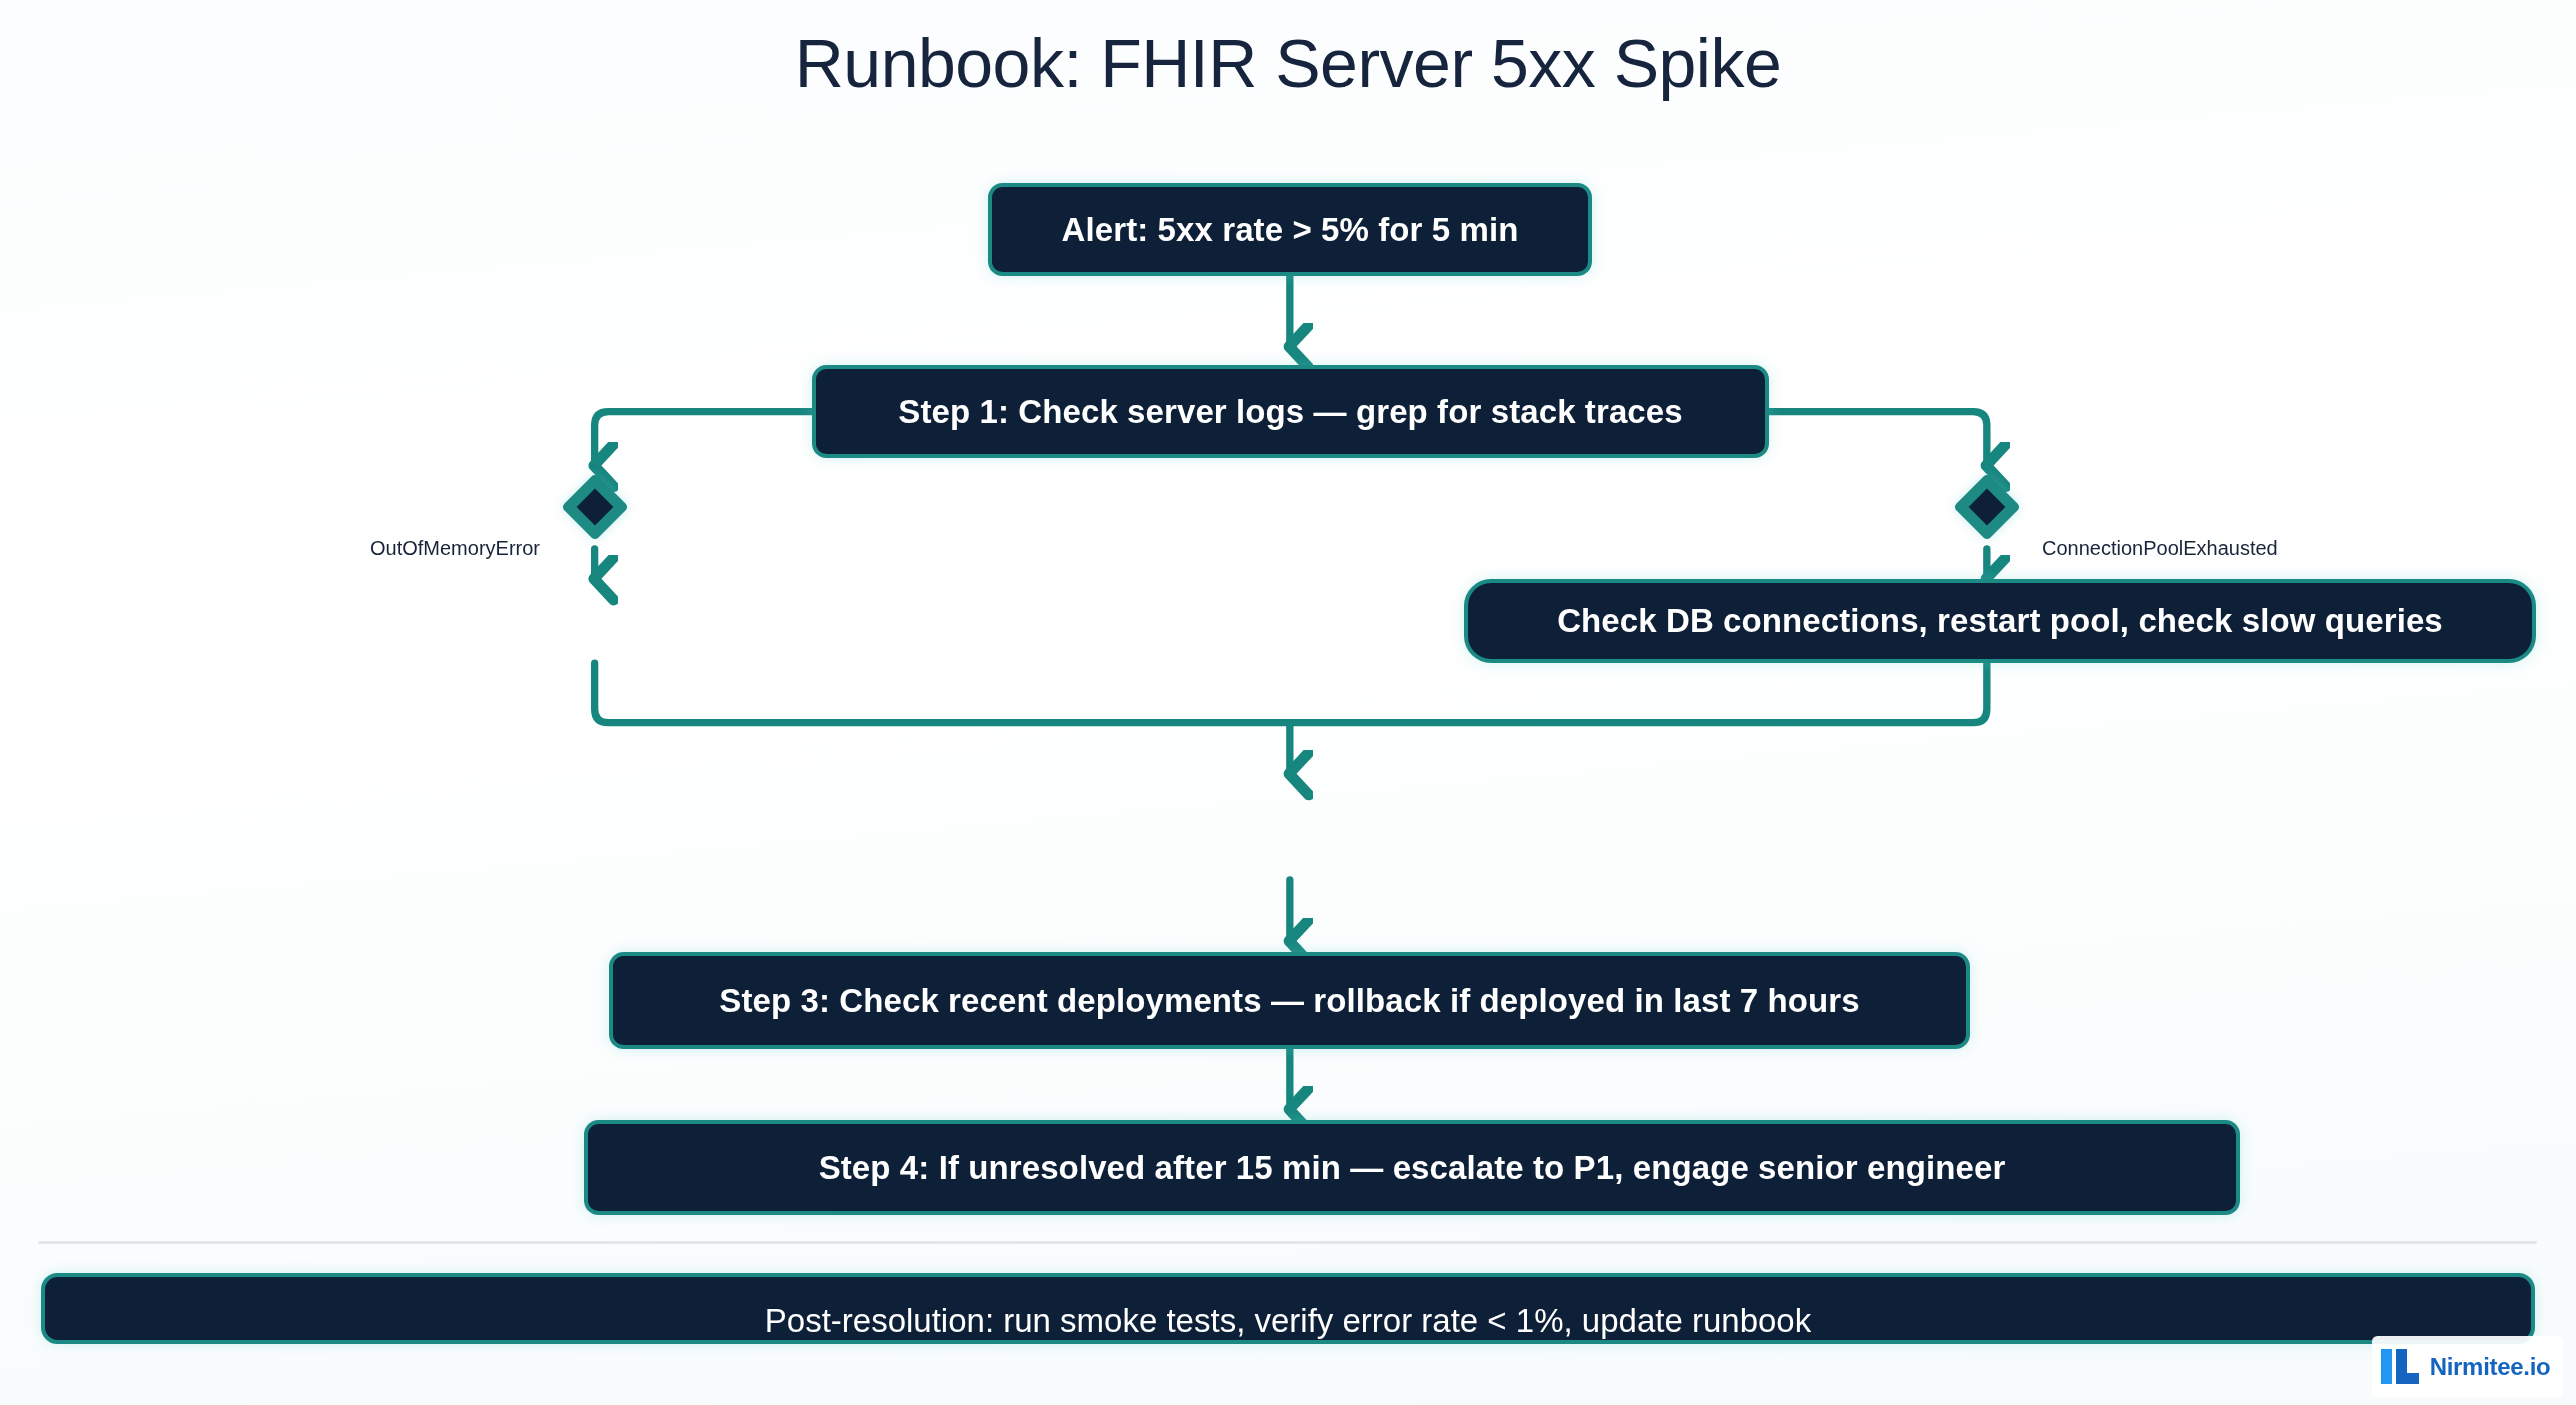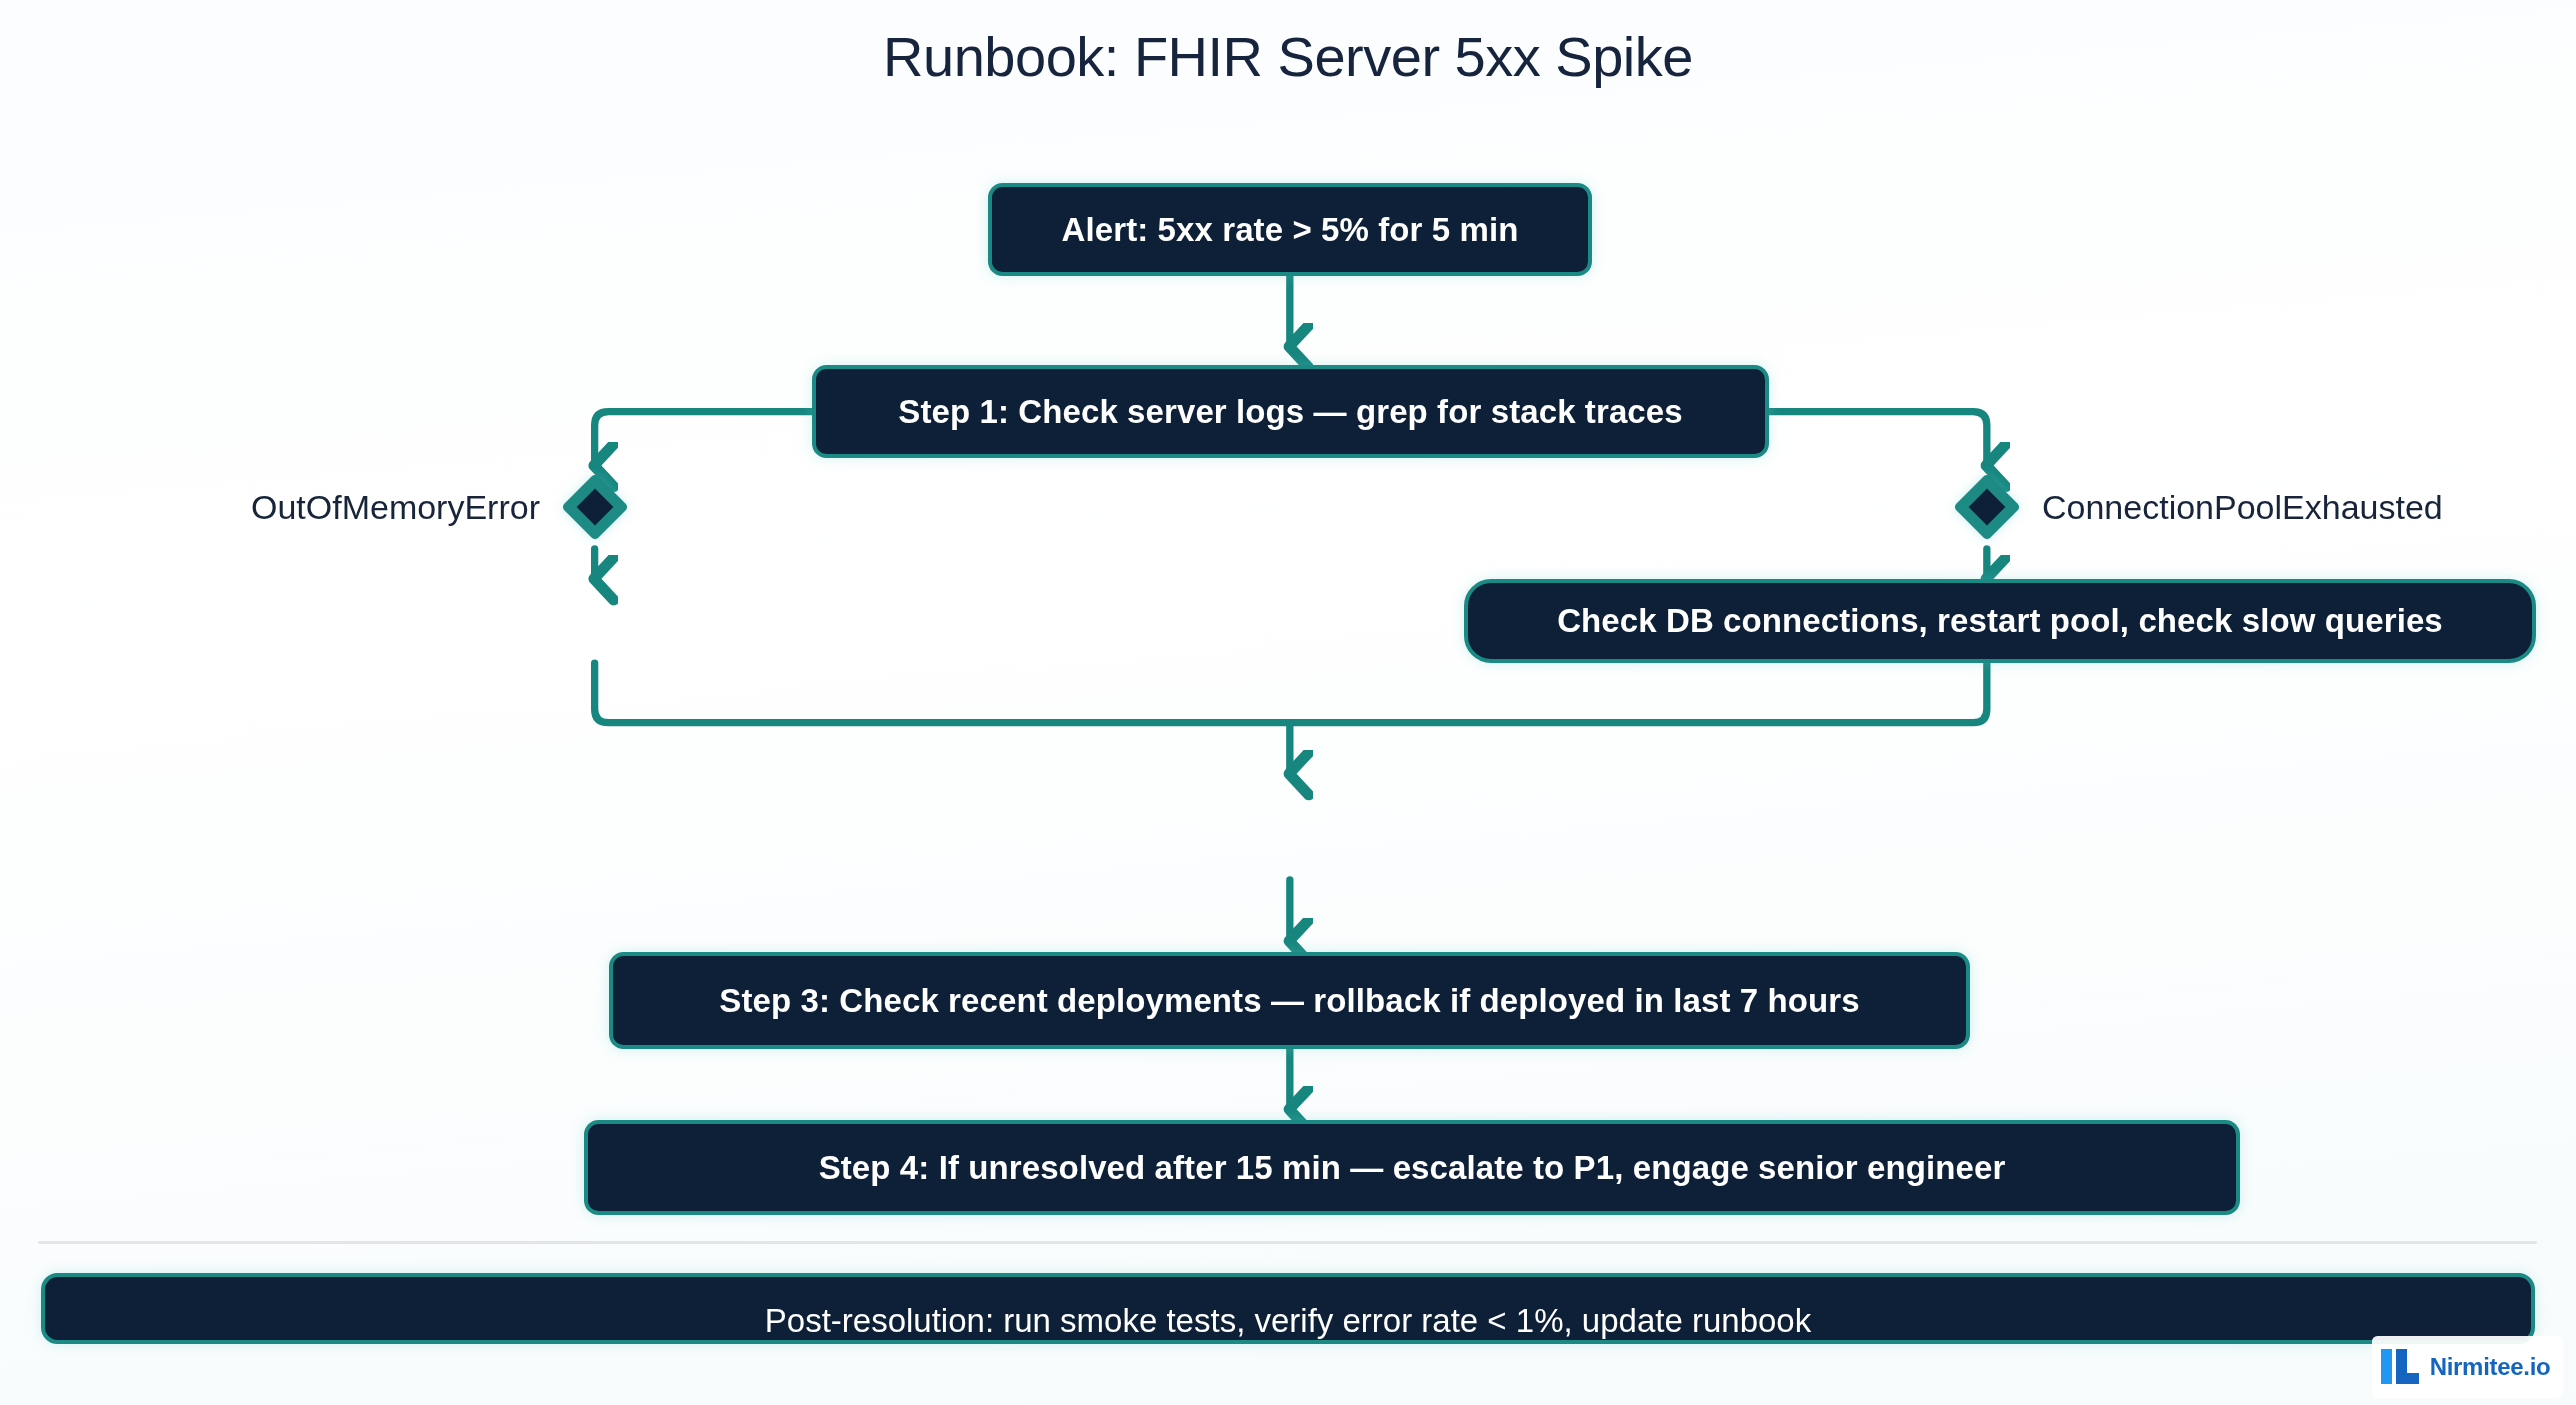--- a/index.html
+++ b/index.html
@@ -18,21 +18,21 @@
     overflow: hidden;
   }
 
   
   #title {
     position: absolute;
     left: 0;
     top: 29px;
     width: 2576px;
     text-align: center;
-    font-size: 56px;
+    font-size: 68px;
     font-weight: 400;
     color: #16243d;
     letter-spacing: -0.5px;
     line-height: 1.0;
     white-space: nowrap;
   }
 
   
   #wires {
     position: absolute;
@@ -69,24 +69,25 @@
     background: #0e2038;
     border: 11px solid #1d8a83;
     transform: rotate(45deg);
     border-radius: 4.6px;
     box-shadow: 0 0 11px rgba(110, 210, 210, 0.35);
   }
 
   
   .branch-label {
     position: absolute;
-    font-size: 34px;
+    font-size: 20px;
     color: #18243a;
     white-space: nowrap;
     line-height: 1;
+    margin-top: 48px;
   }
   .branch-label.left  { text-align: right; }
   .branch-label.right { text-align: left; }
 
   
   #divider {
     position: absolute;
     left: 38px;
     top: 1241px;
     width: 2499px;

